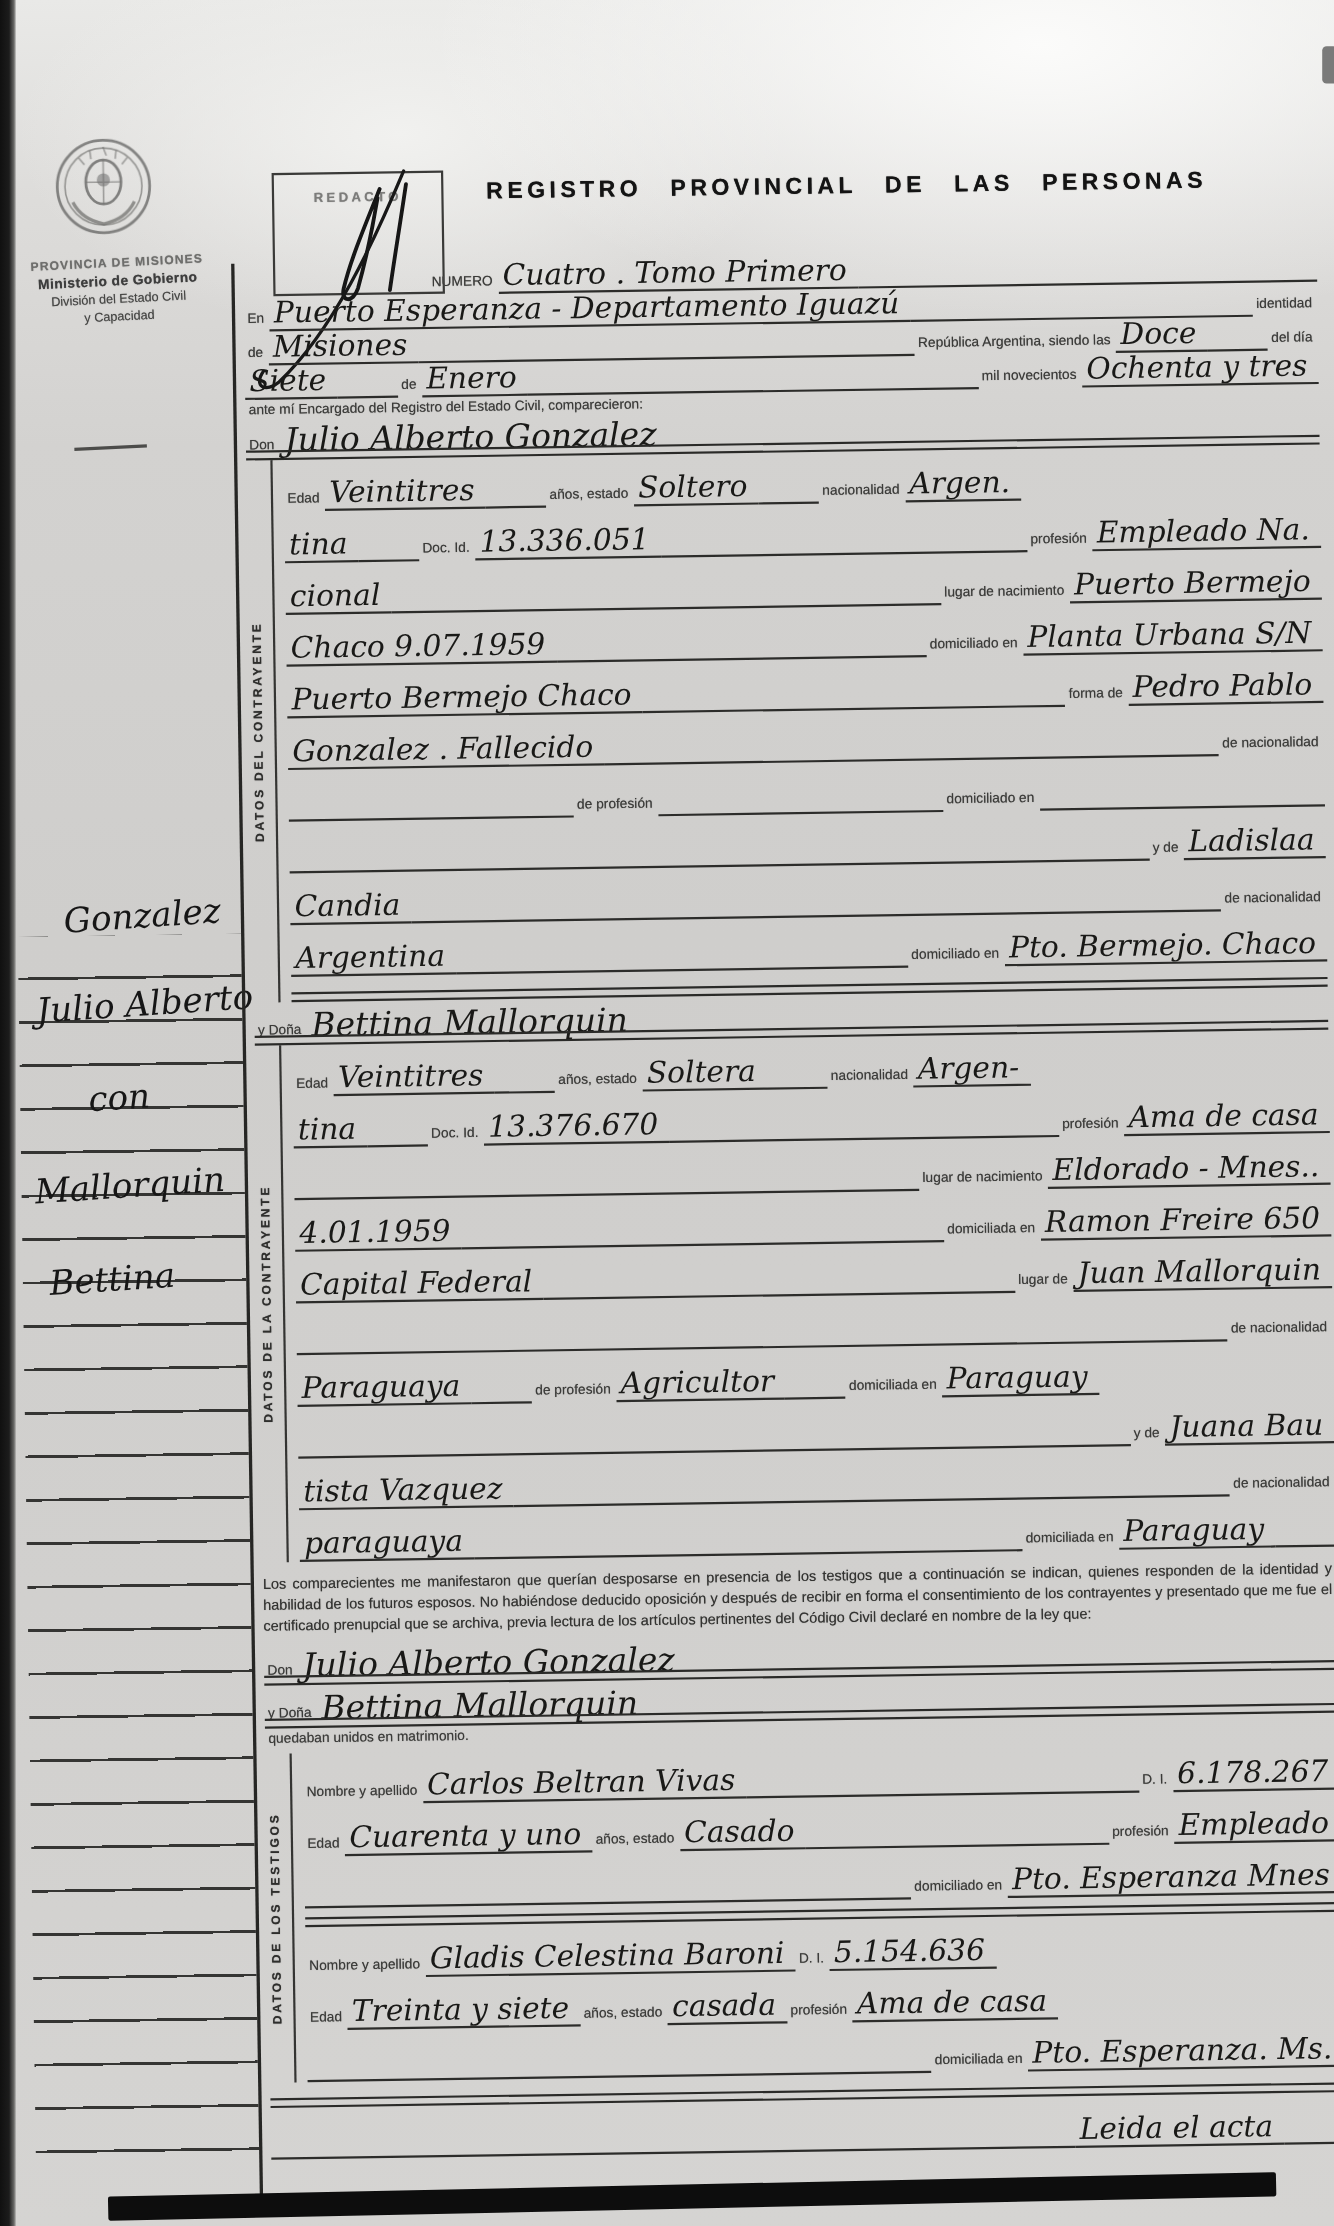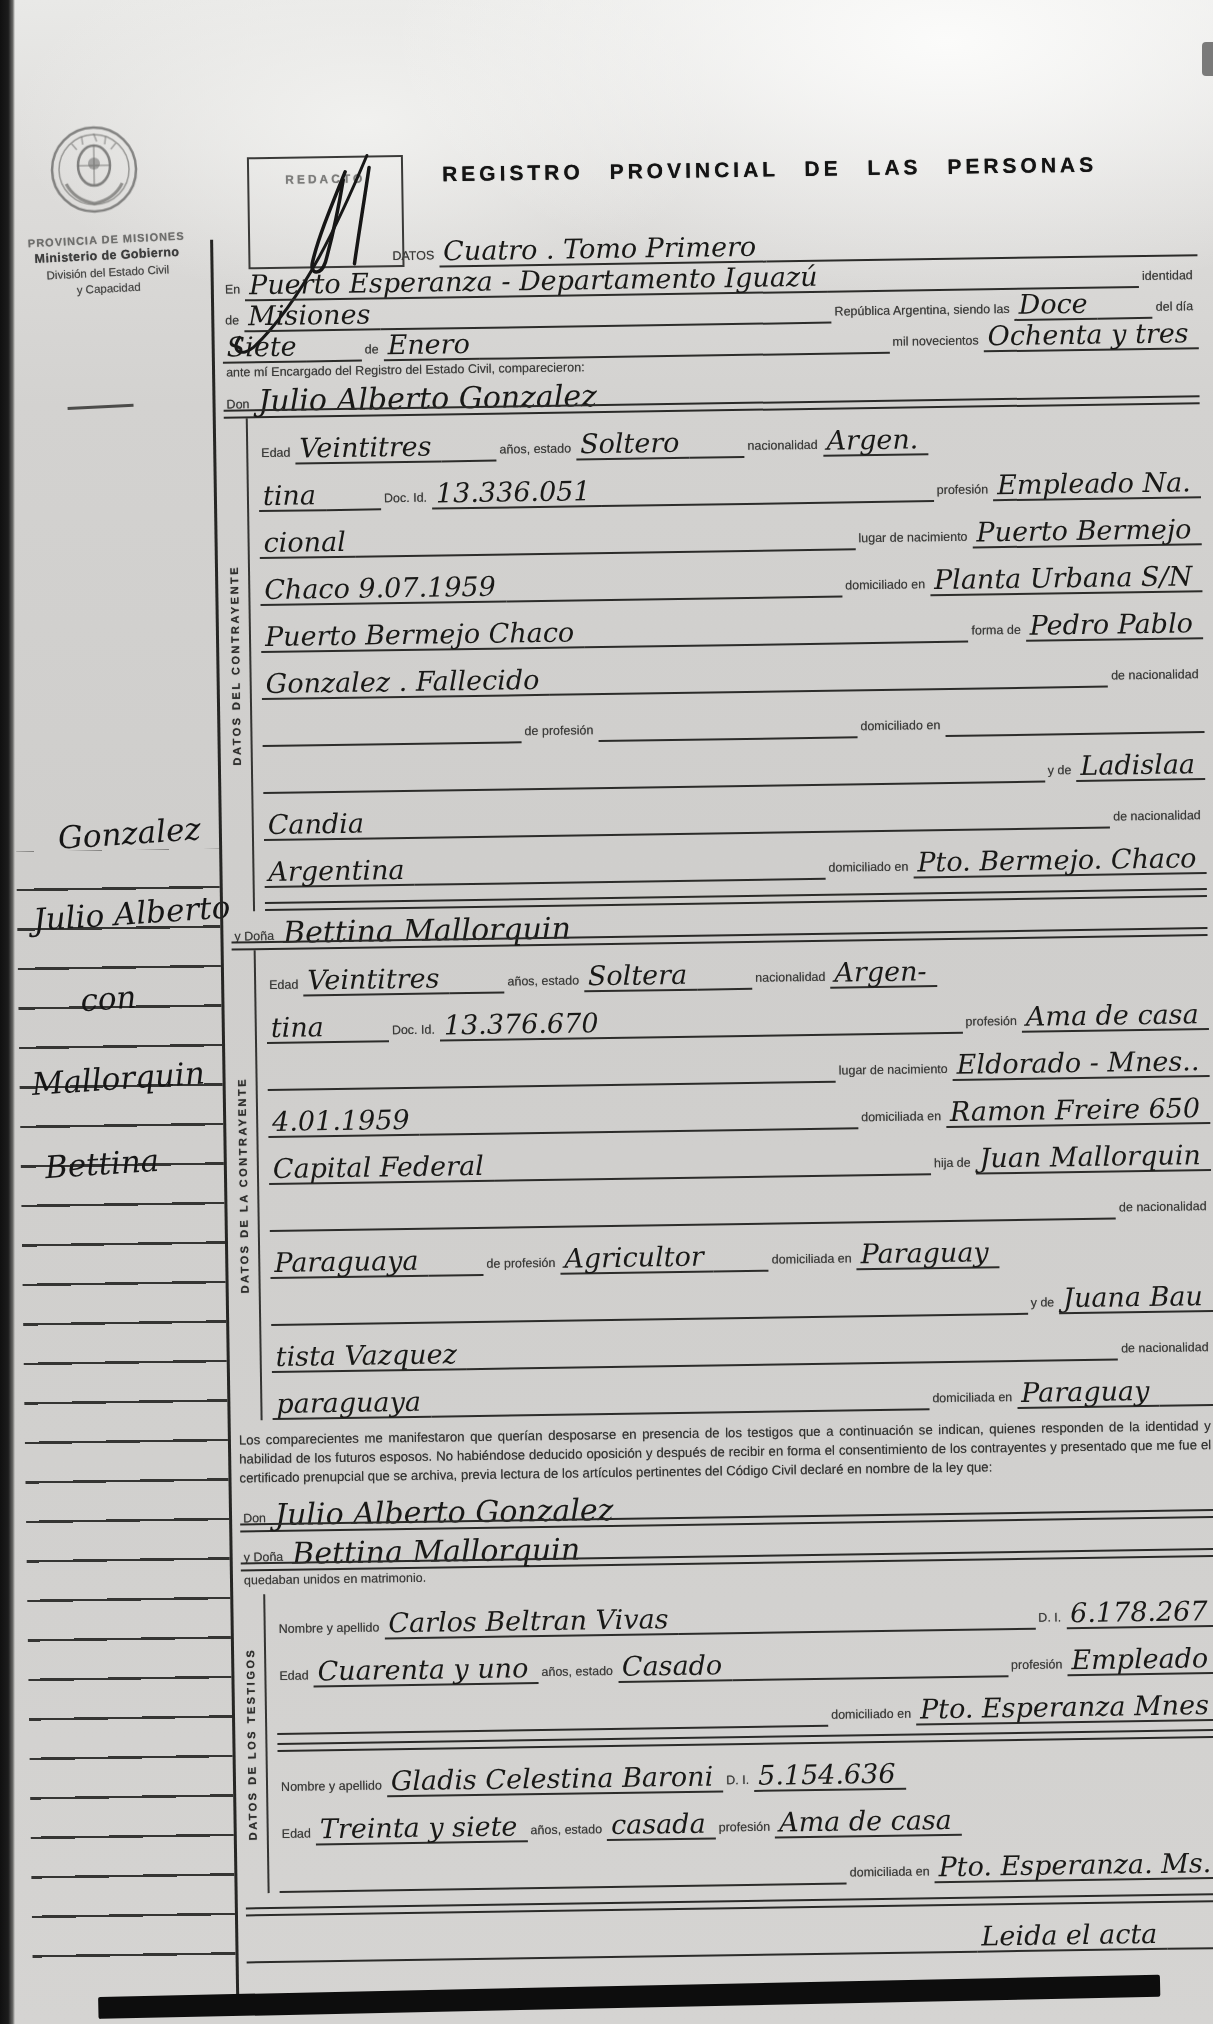--- a/index.html
+++ b/index.html
@@ -111,21 +111,21 @@
       <svg class="flourish" width="230" height="250" viewBox="0 0 230 250">
         <path d="M128,22 C112,60 100,88 94,112 C91,124 102,126 107,112 C114,88 122,52 126,30" fill="none" stroke="#161616" stroke-width="3.5" stroke-linecap="round"></path>
         <path d="M152,18 C146,55 140,88 136,114" fill="none" stroke="#161616" stroke-width="3.5" stroke-linecap="round"></path>
         <path d="M150,6 C122,70 84,150 34,196 C22,206 10,200 20,186" fill="none" stroke="#181818" stroke-width="3" stroke-linecap="round"></path>
       </svg>
       <div class="page-title">REGISTRO PROVINCIAL DE LAS PERSONAS</div>
       <div class="form-area" id="form-blocks">
           <div class="block v-tight">
             <div class="rows">
               <div class="frow indent">
-                <span class="seg seg-p">DATOS</span>
+                <span class="seg seg-p">NUMERO</span>
                 <span class="seg seg-h">Cuatro . Tomo Primero</span>
                 <span class="seg seg-f"></span>
               </div>
               <div class="frow">
                 <span class="seg seg-p">En</span>
                 <span class="seg seg-h">Puerto Esperanza - Departamento Iguazú</span>
                 <span class="seg seg-f"></span>
                 <span class="seg seg-p">identidad</span>
               </div>
               <div class="frow">
@@ -267,21 +267,21 @@
               </div>
               <div class="frow">
                 <span class="seg seg-h">4.01.1959</span>
                 <span class="seg seg-f"></span>
                 <span class="seg seg-p">domiciliada en</span>
                 <span class="seg seg-h">Ramon Freire 650</span>
               </div>
               <div class="frow">
                 <span class="seg seg-h">Capital Federal</span>
                 <span class="seg seg-f"></span>
-                <span class="seg seg-p">hija de</span>
+                <span class="seg seg-p">lugar de</span>
                 <span class="seg seg-h">Juan Mallorquin</span>
               </div>
               <div class="frow">
                 <span class="seg seg-f"></span>
                 <span class="seg seg-p">de nacionalidad</span>
               </div>
               <div class="frow">
                 <span class="seg seg-h">Paraguaya</span>
                 <span class="seg seg-fs"></span>
                 <span class="seg seg-p">de profesión</span>

